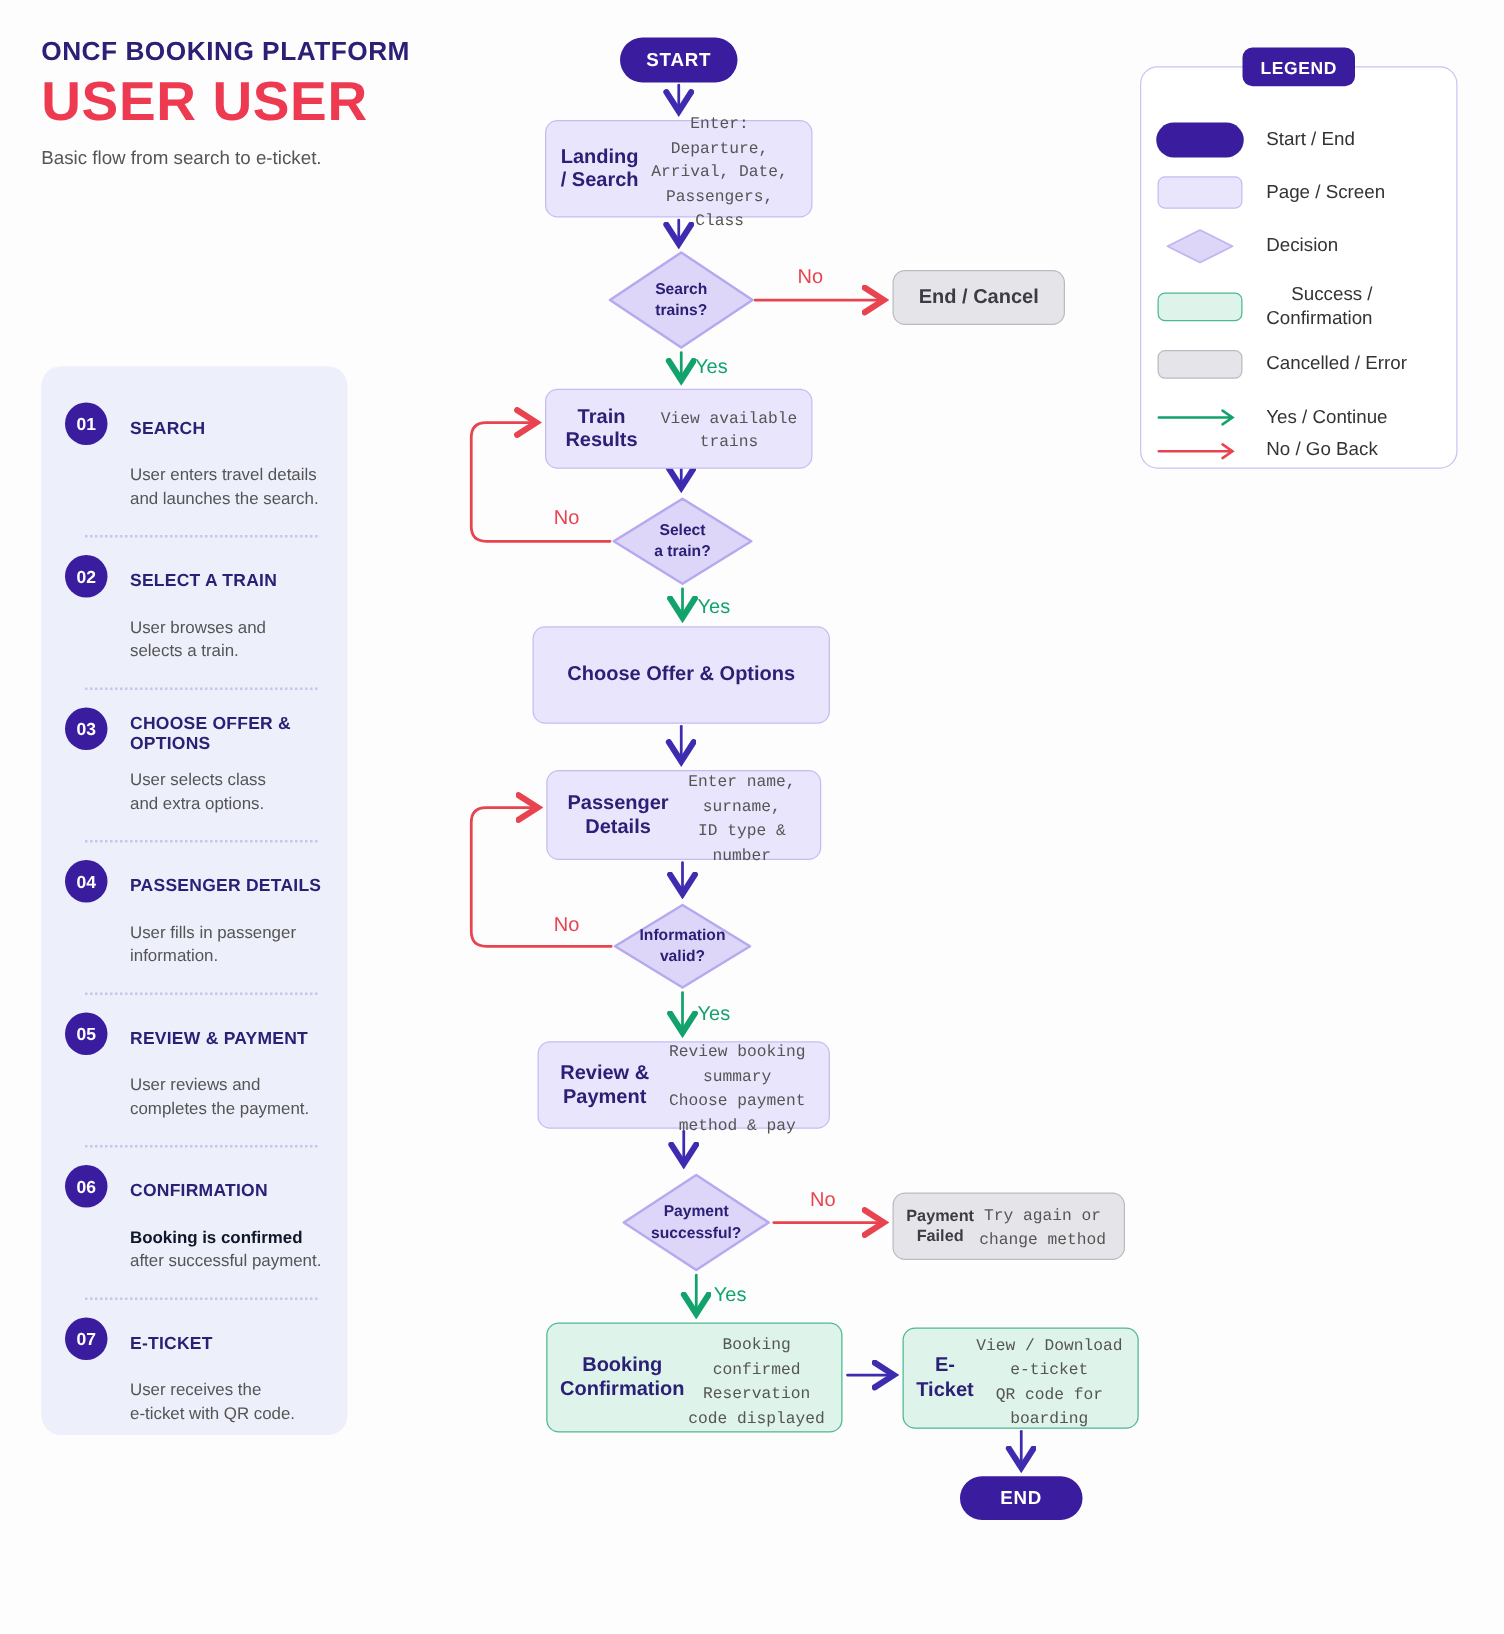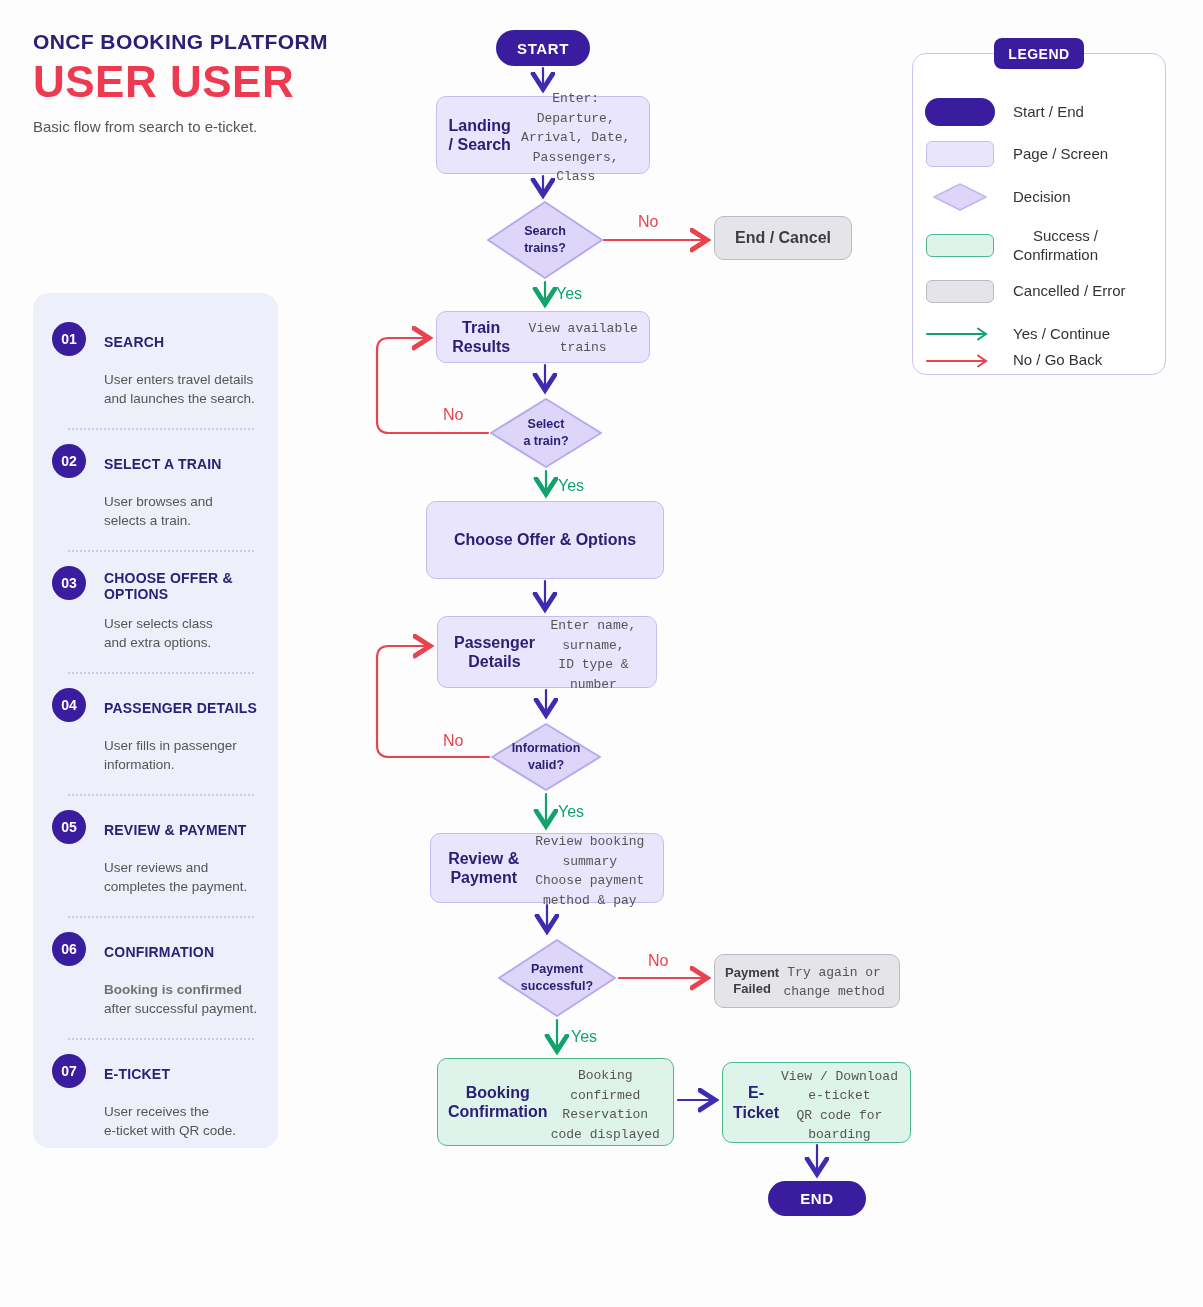--- a/index.html
+++ b/index.html
@@ -11,21 +11,21 @@
   .hdr-kicker{font-size:21px;font-weight:800;color:#2b2076;letter-spacing:.4px;}
   .hdr-title{font-size:44px;font-weight:800;color:#ee3a50;letter-spacing:.5px;margin-top:6px;line-height:1;}
   .hdr-sub{font-size:15px;color:#555;margin-top:14px;}
 
   
   .sidebar{position:absolute;left:33px;top:293px;width:245px;height:855px;background:#edeffa;border-radius:16px;box-sizing:border-box;padding:29px 14px 10px 0;}
   .step{display:grid;grid-template-columns:34px 1fr;column-gap:18px;padding-left:19px;min-height:92px;}
   .step-num{width:34px;height:34px;border-radius:50%;background:#3a1d9e;color:#fff;font-weight:700;font-size:14px;display:flex;align-items:center;justify-content:center;}
   .step-title{font-weight:700;color:#2b2076;font-size:14px;letter-spacing:.2px;align-self:center;}
   .step-desc{grid-column:2;margin-top:8px;font-size:13.5px;color:#555;line-height:1.42;white-space:pre-line;}
-  .step-desc b{color:#737373;}
+  .step-desc b{color:#0f172a;}
   .sep{border-top:2px dotted #c4c8e9;margin:14px 10px 14px 35px;height:0;}
 
   
   .node{position:absolute;box-sizing:border-box;border-radius:10px;display:flex;flex-direction:row;align-items:center;justify-content:center;text-align:center;padding:6px 10px;}
   .node-page{background:#e9e5fc;border:1.5px solid #c7bcf2;}
   .node-success{background:#def3e9;border:1.5px solid #4db890;}
   .node-gray{background:#e5e5e9;border:1.5px solid #babac3;}
   .node-title{font-size:16px;font-weight:700;color:#2b2076;line-height:1.2;}
   .node-title.dark{color:#3c3c46;}
   .node-desc{font-size:13px;color:#555;line-height:1.5;margin-top:6px;white-space:pre-line;font-family:Liberation Mono, monospace;}
@@ -160,21 +160,21 @@
       <polygon points="59,2 116,40 59,78 2,40" fill="#ddd6f8" stroke="#b6a9ee" stroke-width="2" stroke-linejoin="round"></polygon>
     </svg>
     <div class="diamond-text">Search
 trains?</div>
   </div>
 
   <div class="node node-gray" style="left:714px;top:216px;width:138px;height:44px;">
     <div class="node-title dark">End / Cancel</div>
   </div>
 
-  <div class="node node-page" style="left:436px;top:311px;width:214px;height:52px;gap:12px;">
+  <div class="node node-page" style="left:436px;top:311px;width:214px;height:64px;gap:12px;">
     <div class="node-title">Train Results</div>
     <div class="node-desc" style="margin-top:2px;">View available trains</div>
   </div>
 
   <div class="diamond" style="left:489px;top:397px;width:114px;height:72px;">
     <svg width="114" height="72" viewBox="0 0 114 72">
       <polygon points="57,2 112,36 57,70 2,36" fill="#ddd6f8" stroke="#b6a9ee" stroke-width="2" stroke-linejoin="round"></polygon>
     </svg>
     <div class="diamond-text">Select
 a train?</div>

